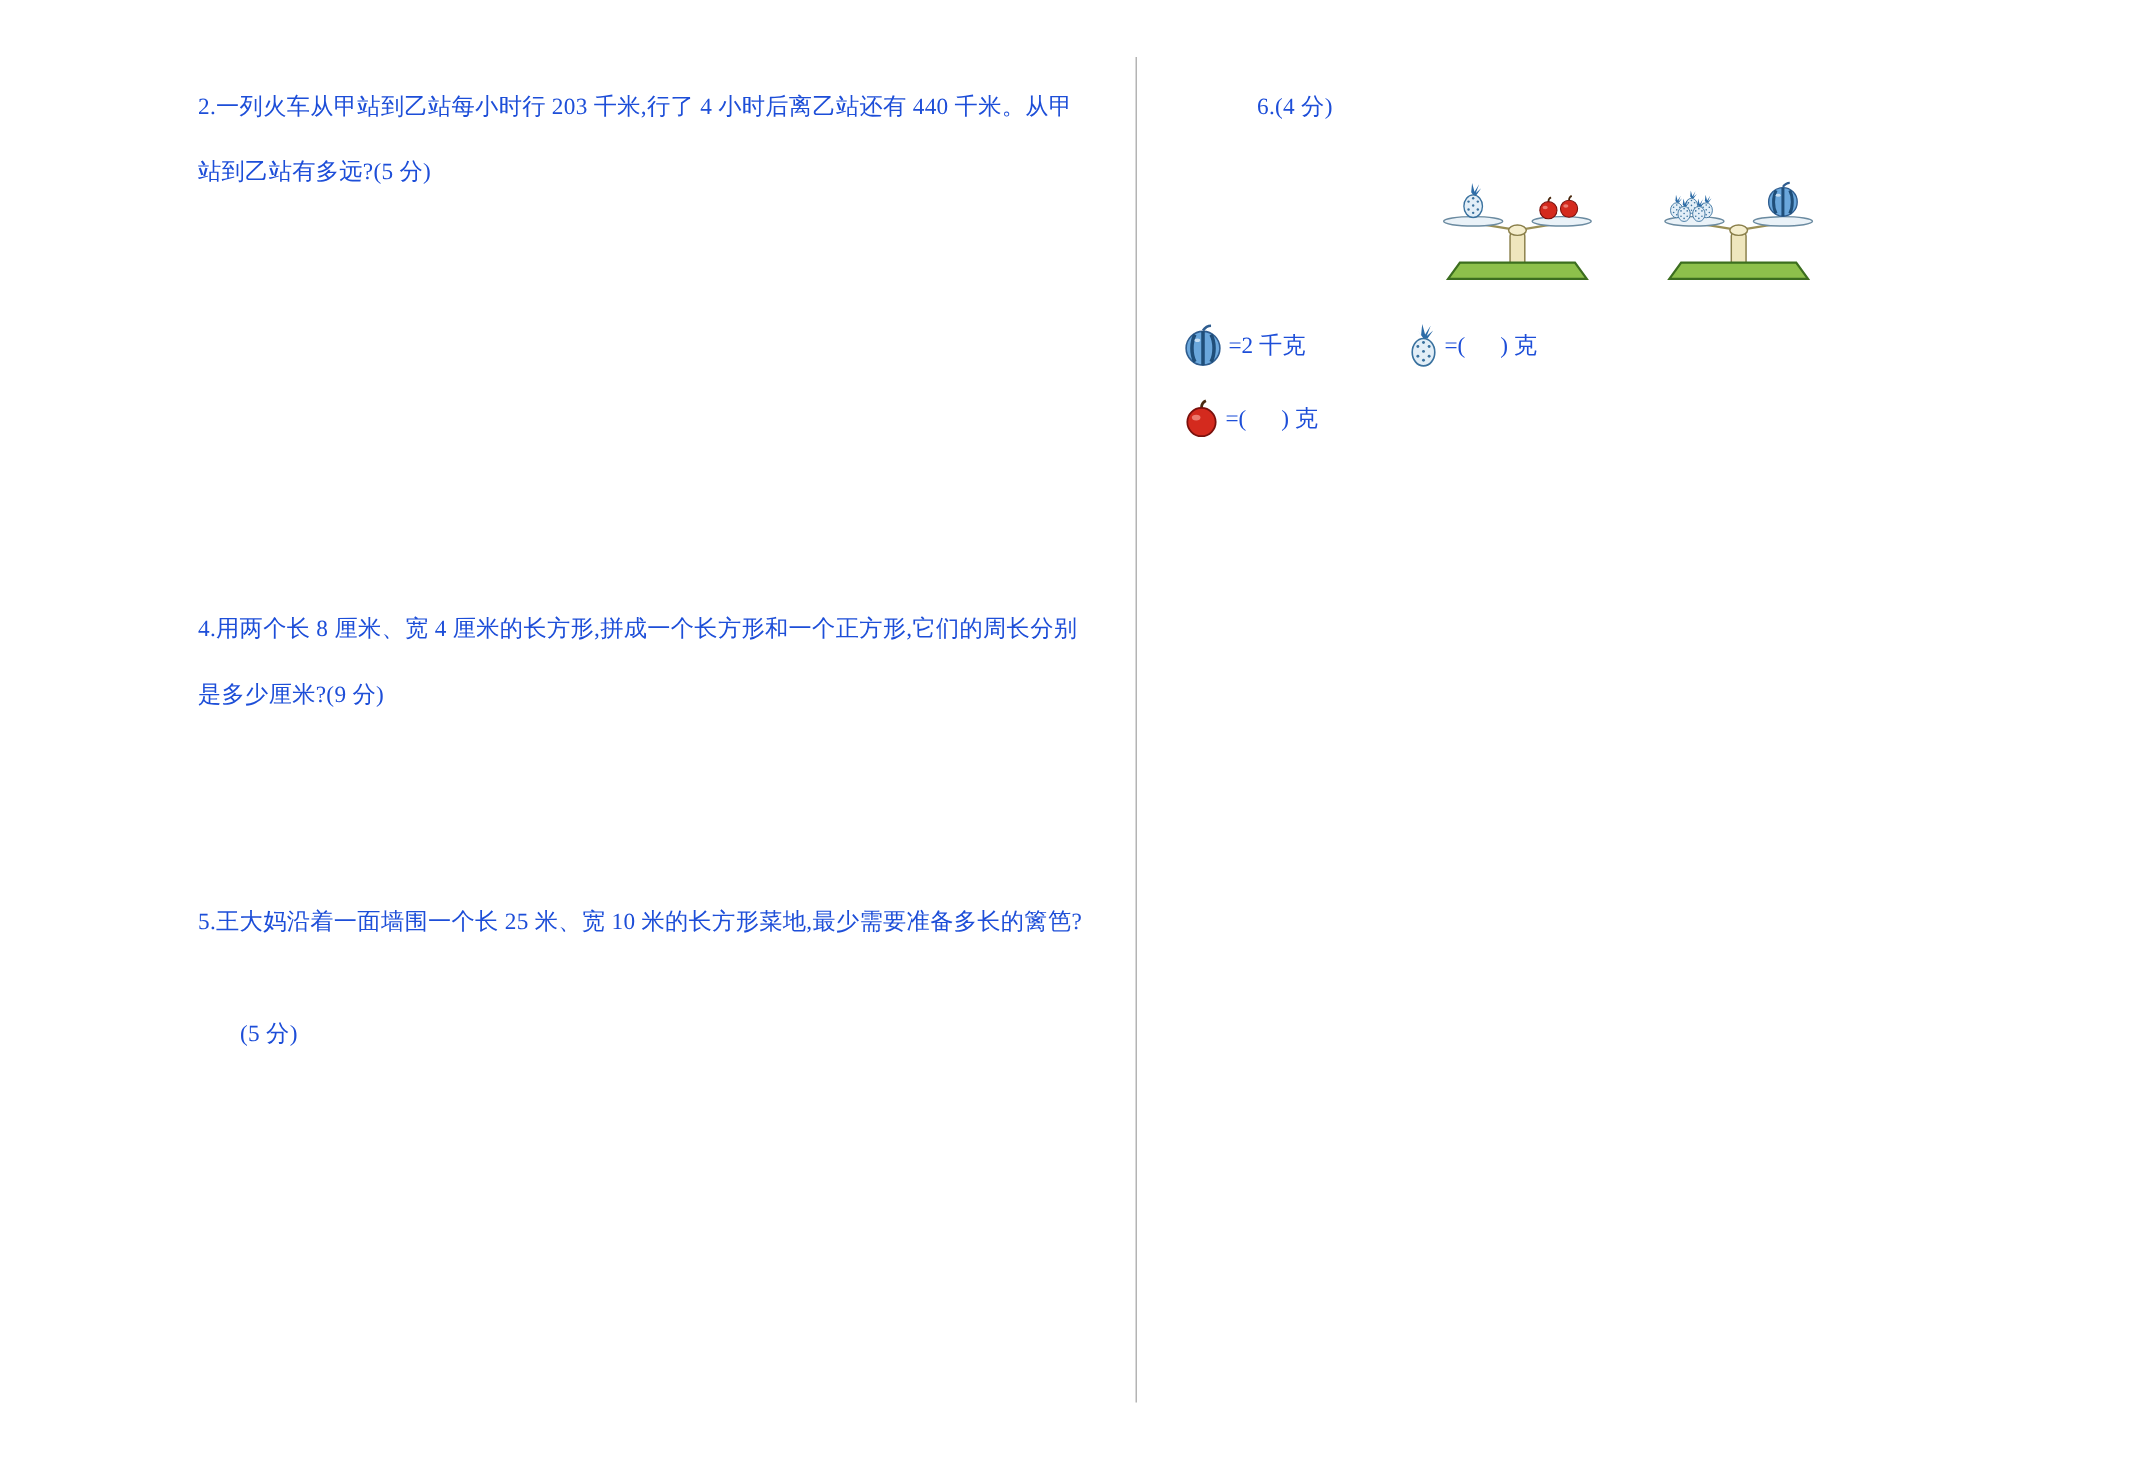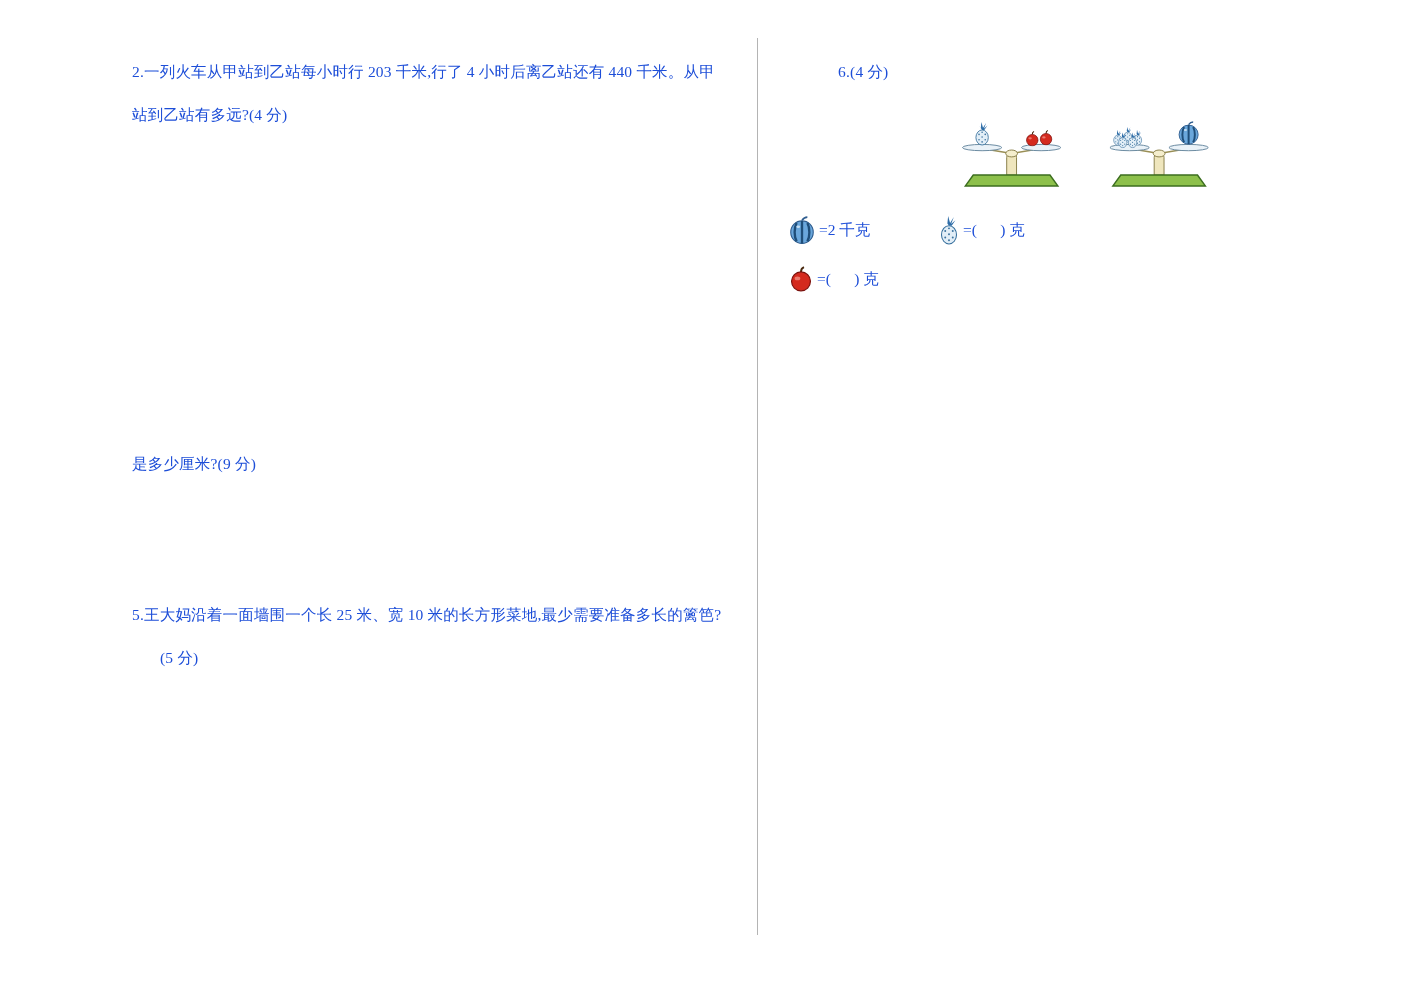--- a/index.html
+++ b/index.html
@@ -71,27 +71,28 @@
       <circle cx="10" cy="22.5" r="0.9" fill="#39719e"></circle>
     </symbol>
   </defs>
 </svg>
 
 <div class="canvas">
 
   <div class="divider"></div>
 
   <div class="line" style="left:132px; top:62px;">2.一列火车从甲站到乙站每小时行 203 千米,行了 4 小时后离乙站还有 440 千米。从甲</div>
-  <div class="line" style="left:132px; top:105px;">站到乙站有多远?(4 分)</div>
+  <div class="line" style="left:132px; top:105px;">站到乙站有多远?(5 分)</div>
 
 
+  <div class="line" style="left:132px; top:410px;">4.用两个长 8 厘米、宽 4 厘米的长方形,拼成一个长方形和一个正方形,它们的周长分别</div>
   <div class="line" style="left:132px; top:454px;">是多少厘米?(9 分)</div>
 
   <div class="line" style="left:132px; top:605px;">5.王大妈沿着一面墙围一个长 25 米、宽 10 米的长方形菜地,最少需要准备多长的篱笆?</div>
-  <div class="line" style="left:160px; top:648px;">(5 分)</div>
+  <div class="line" style="left:160px; top:680px;">(5 分)</div>
 
   <div class="line" style="left:790px; top:62px;margin-left:48px;">6.(4 分)</div>
 
   <svg class="scales" viewBox="0 0 300 80" width="295" height="79">
 
     <g transform="translate(28,0)">
       <line x1="55" y1="42" x2="25" y2="37" stroke="#9a8f55" stroke-width="1.5"></line>
       <line x1="55" y1="42" x2="85" y2="37" stroke="#9a8f55" stroke-width="1.5"></line>
       <path d="M50,64 L50,46 Q50,42 55,42 Q60,42 60,46 L60,64 Z" fill="#efe6bd" stroke="#8a7f4a" stroke-width="1"></path>
       <ellipse cx="55" cy="42" rx="6" ry="3.5" fill="#f5eecd" stroke="#8a7f4a" stroke-width="1"></ellipse>

